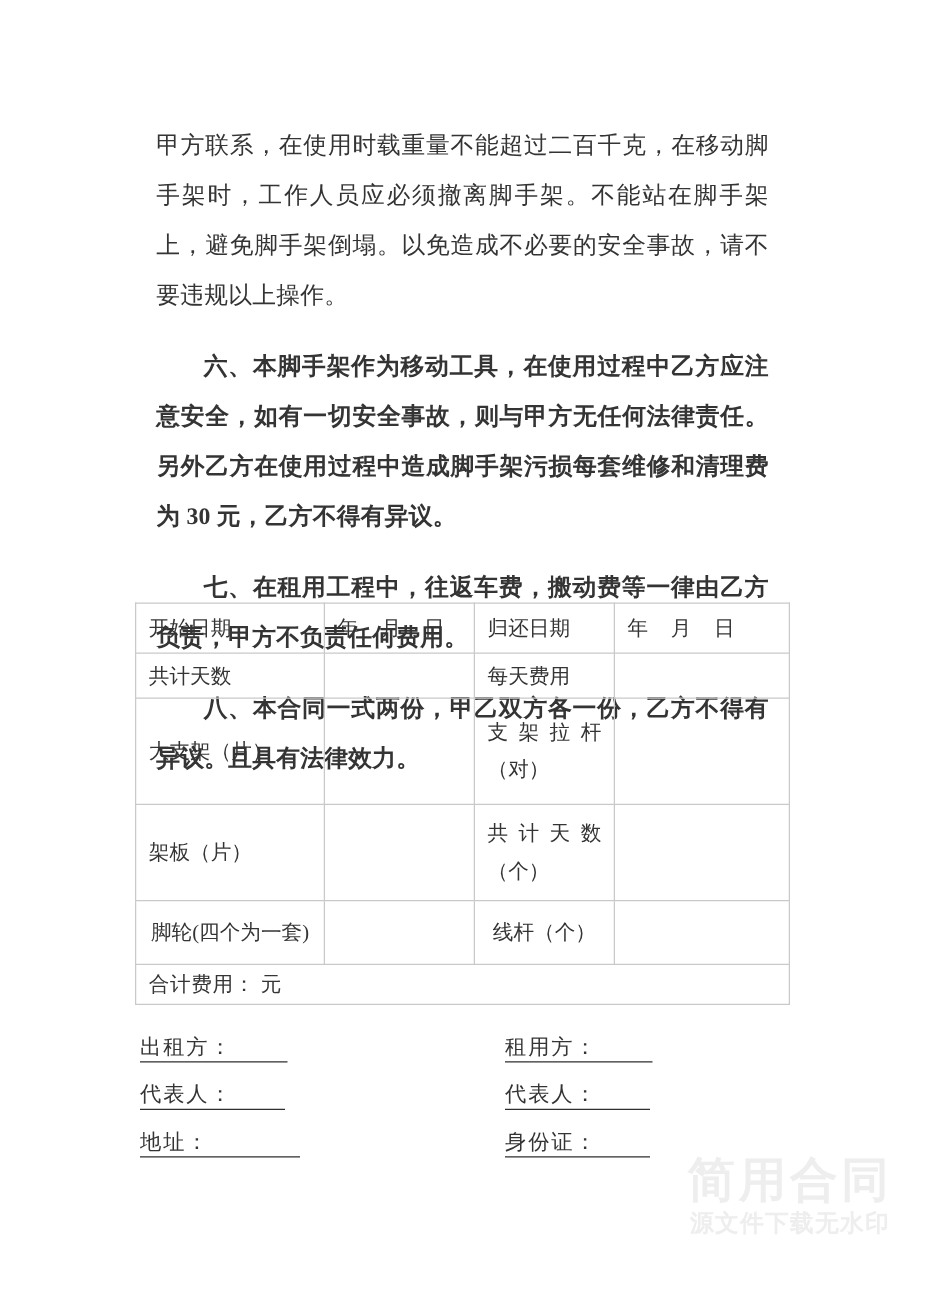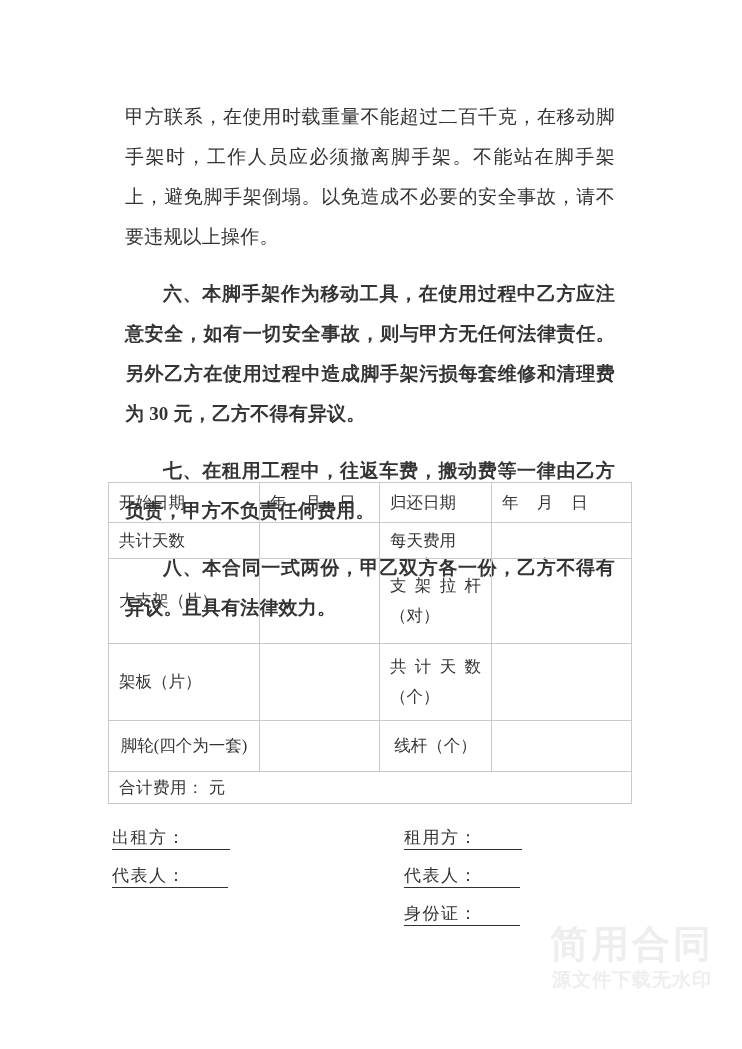--- a/index.html
+++ b/index.html
@@ -236,20 +236,24 @@
       <div class="sig-col left">
         <span class="sig-label">代表人：</span>
         <span class="sig-line line-w2"></span>
       </div>
       <div class="sig-col right">
         <span class="sig-label">代表人：</span>
         <span class="sig-line line-w2"></span>
       </div>
     </div>
     <div class="sig-row">
+      <div class="sig-col left">
+        <span class="sig-label">地址：</span>
+        <span class="sig-line line-w3"></span>
+      </div>
       <div class="sig-col right">
         <span class="sig-label">身份证：</span>
         <span class="sig-line line-w2"></span>
       </div>
     </div>
   </div>
 
   <div class="watermark">
     <div class="wm-main">简用合同</div>
     <div class="wm-sub">源文件下载无水印</div>

